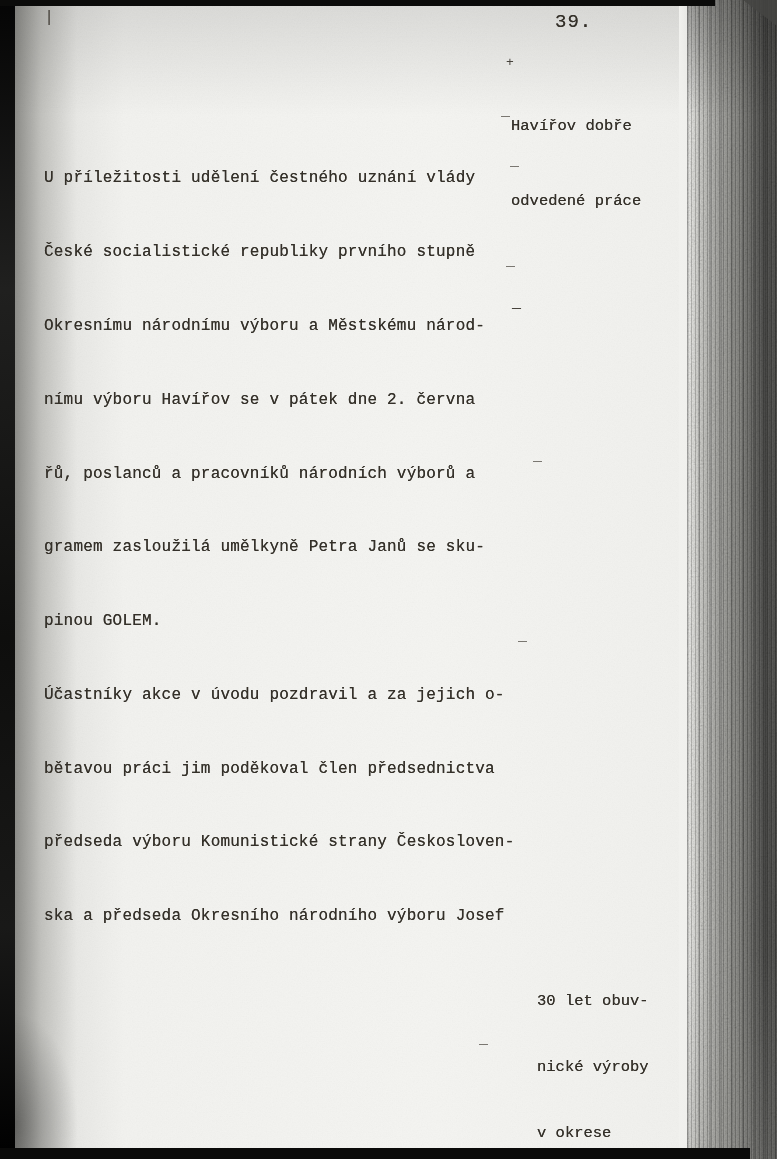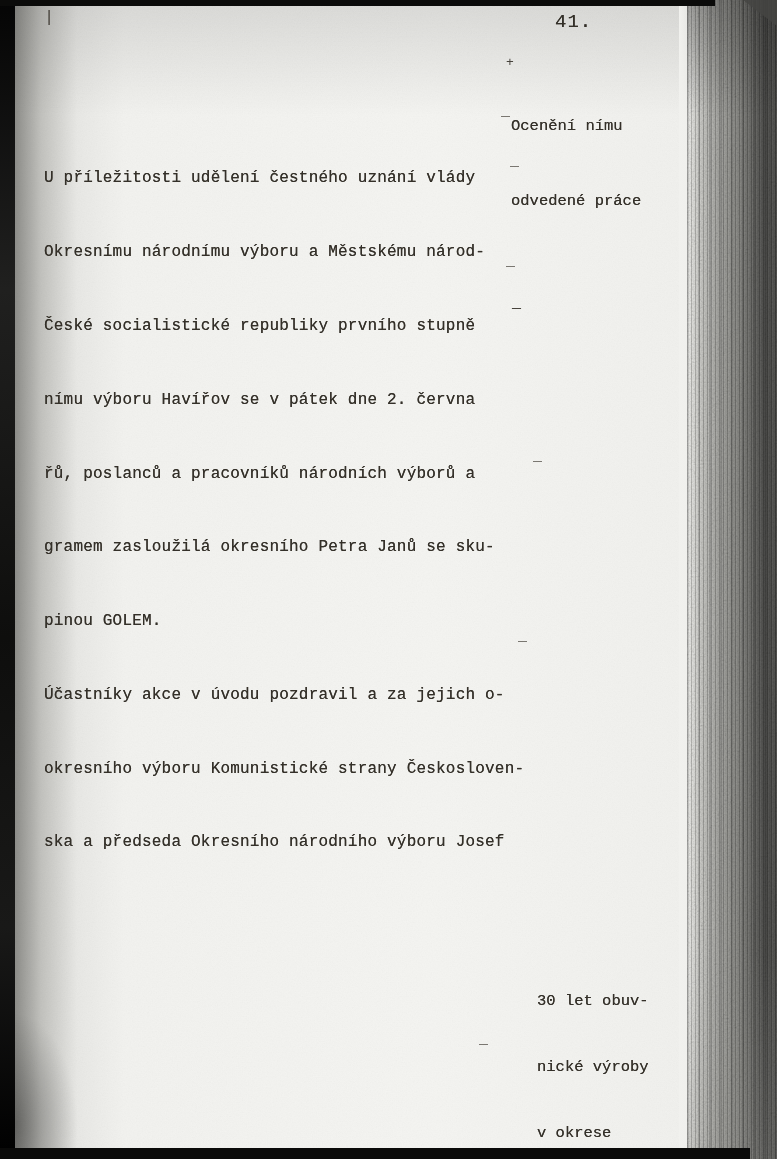--- a/index.html
+++ b/index.html
@@ -55,44 +55,45 @@
   <div class="paper"></div>
 
   <svg class="noise paper-grain" width="777" height="1159">
     <filter id="pg">
         <feTurbulence type="fractalNoise" baseFrequency="0.8" numOctaves="2" seed="3"></feTurbulence>
         <feColorMatrix type="saturate" values="0"></feColorMatrix>
       </filter>
     <rect width="777" height="1159" filter="url(#pg)"></rect>
   </svg>
 
-  <div class="page-number ink">41.</div>
+  <div class="page-number ink">39.</div>
 
   <div class="margin-note note-1 ink">
-    <div>Ocenění nímu</div>
+    <div>Havířov dobře</div>
     <div>odvedené práce</div>
   </div>
 
   <div class="margin-note note-2 ink">
     <div>30 let obuv-</div>
     <div>nické výroby</div>
     <div>v okrese</div>
   </div>
 
   <div class="main-text ink">
     <div class="para">
       <div>U příležitosti udělení čestného uznání vlády</div>
+      <div>České socialistické republiky prvního stupně</div>
       <div>Okresnímu národnímu výboru a Městskému národ-</div>
-      <div>České socialistické republiky prvního stupně</div>
       <div>nímu výboru Havířov se v pátek dne 2. června</div>
       <div>řů, poslanců a pracovníků národních výborů a</div>
-      <div>gramem zasloužilá okresního Petra Janů se sku-</div>
+      <div>gramem zasloužilá umělkyně Petra Janů se sku-</div>
       <div>pinou GOLEM.</div>
       <div>Účastníky akce v úvodu pozdravil a za jejich o-</div>
-      <div>okresního výboru Komunistické strany Českosloven-</div>
+      <div>bětavou práci jim poděkoval člen předsednictva</div>
+      <div>předseda výboru Komunistické strany Českosloven-</div>
       <div>ska a předseda Okresního národního výboru Josef</div>
       
     </div>
     
     
   </div>
 
   <span class="artifact" style=";left:44px;top:8px;font-size:17px">|</span>
   <span class="artifact" style=";left:506px;top:55px;font-size:13px">+</span>
   <span class="artifact" style=";left:501px;top:103px">_</span>

